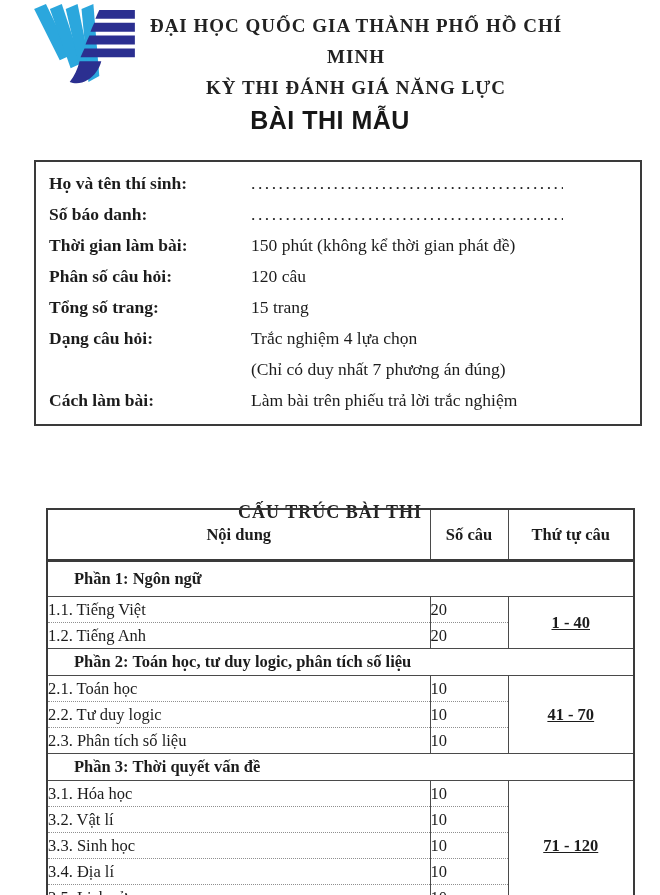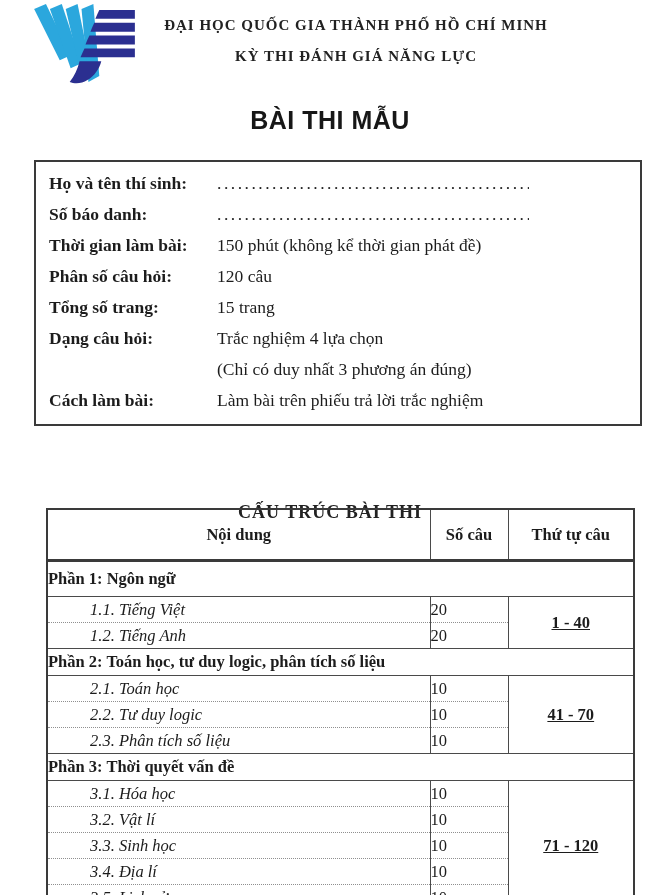--- a/index.html
+++ b/index.html
@@ -4,34 +4,34 @@
 <style>
   html,body{margin:0;padding:0;background:#ffffff;}
   .page{
     position:relative;width:660px;height:895px;background:#ffffff;
     font-family:"Liberation Serif", serif;color:#1c1c1c;overflow:hidden;
   }
   
   .logo{position:absolute;left:32px;top:4px;width:103px;height:81px;}
   .org-header{
     position:absolute;left:140px;top:10px;width:432px;text-align:center;
-    font-weight:bold;font-size:15px;letter-spacing:1px;line-height:31px;color:#222;
+    font-weight:bold;font-size:19px;letter-spacing:1px;line-height:31px;color:#222;
   }
   
   .doc-title{
     position:absolute;left:0;top:106px;width:660px;text-align:center;
     font-family:"Liberation Sans", sans-serif;font-weight:bold;font-size:25px;
     letter-spacing:0.5px;color:#171717;
   }
   
   .info-box{
     position:absolute;left:34px;top:160px;width:604px;height:256px;
     border:2px solid #3a3a3a;box-sizing:content-box;padding-top:6px;
   }
-  .info-row{display:flex;height:31px;line-height:31px;font-size:17.5px;}
+  .info-row{display:flex;height:31px;line-height:31px;font-size:17.5px;gap:34px;}
   .info-label{width:168px;padding-left:13px;font-weight:bold;flex:0 0 auto;white-space:nowrap;}
   .info-value{flex:1;white-space:nowrap;overflow:hidden;}
   .info-value.dots{letter-spacing:2.5px;max-width:312px;color:#222;}
   
   .section-title{
     position:absolute;left:0;top:470px;width:660px;text-align:center;
     font-weight:bold;font-size:18px;letter-spacing:1px;color:#222;margin-top:32px;
   }
   
   .struct-table{
@@ -42,25 +42,25 @@
   .struct-table col.c-count{width:78px;}
   .struct-table col.c-range{width:126px;}
   .struct-table{border:2px solid #3a3a3a;}
   .struct-table th{
     font-size:16.5px;font-weight:bold;text-align:center;height:33px;
     border-bottom:3px solid #3a3a3a;border-left:1px solid #4a4a4a;padding:8px;
   }
   .struct-table th:first-child{border-left:none;}
   .struct-table td{padding:0;height:25px;vertical-align:middle;}
   tr.section-row td{
-    font-weight:bold;text-align:left;padding-left:0;height:34px;
+    font-weight:bold;text-align:left;padding-left:26px;height:34px;
     border-top:1px solid #4a4a4a;border-bottom:1px solid #4a4a4a;
   }
   tr.section-row.compact td{height:26px;}
-  td.name-cell{font-style:italic;padding-left:42px;}
+  td.name-cell{}
   td.count-cell{text-align:left;border-left:1px solid #4a4a4a;border-right:1px solid #4a4a4a;}
   td.range-cell{
     text-align:center;font-weight:bold;border-left:1px solid #4a4a4a;vertical-align:middle;text-decoration:underline;
   }
   tr.sub-row + tr.sub-row td.name-cell,
   tr.sub-row + tr.sub-row td.count-cell{border-top:1px dotted #8f8f8f;}
 </style>
 </head>
 <body>
 
@@ -109,21 +109,21 @@
     <div class="info-row">
       <span class="info-label">Tổng số trang:</span>
       <span class="info-value">15 trang</span>
     </div>
     <div class="info-row">
       <span class="info-label">Dạng câu hỏi:</span>
       <span class="info-value">Trắc nghiệm 4 lựa chọn</span>
     </div>
     <div class="info-row">
       <span class="info-label"></span>
-      <span class="info-value">(Chỉ có duy nhất 3 phương án đúng)</span>
+      <span class="info-value">(Chỉ có duy nhất 7 phương án đúng)</span>
     </div>
     <div class="info-row">
       <span class="info-label">Cách làm bài:</span>
       <span class="info-value">Làm bài trên phiếu trả lời trắc nghiệm</span>
     </div>
   </div>
 
   <div class="section-title">CẤU TRÚC BÀI THI</div>
 
   <table class="struct-table">

